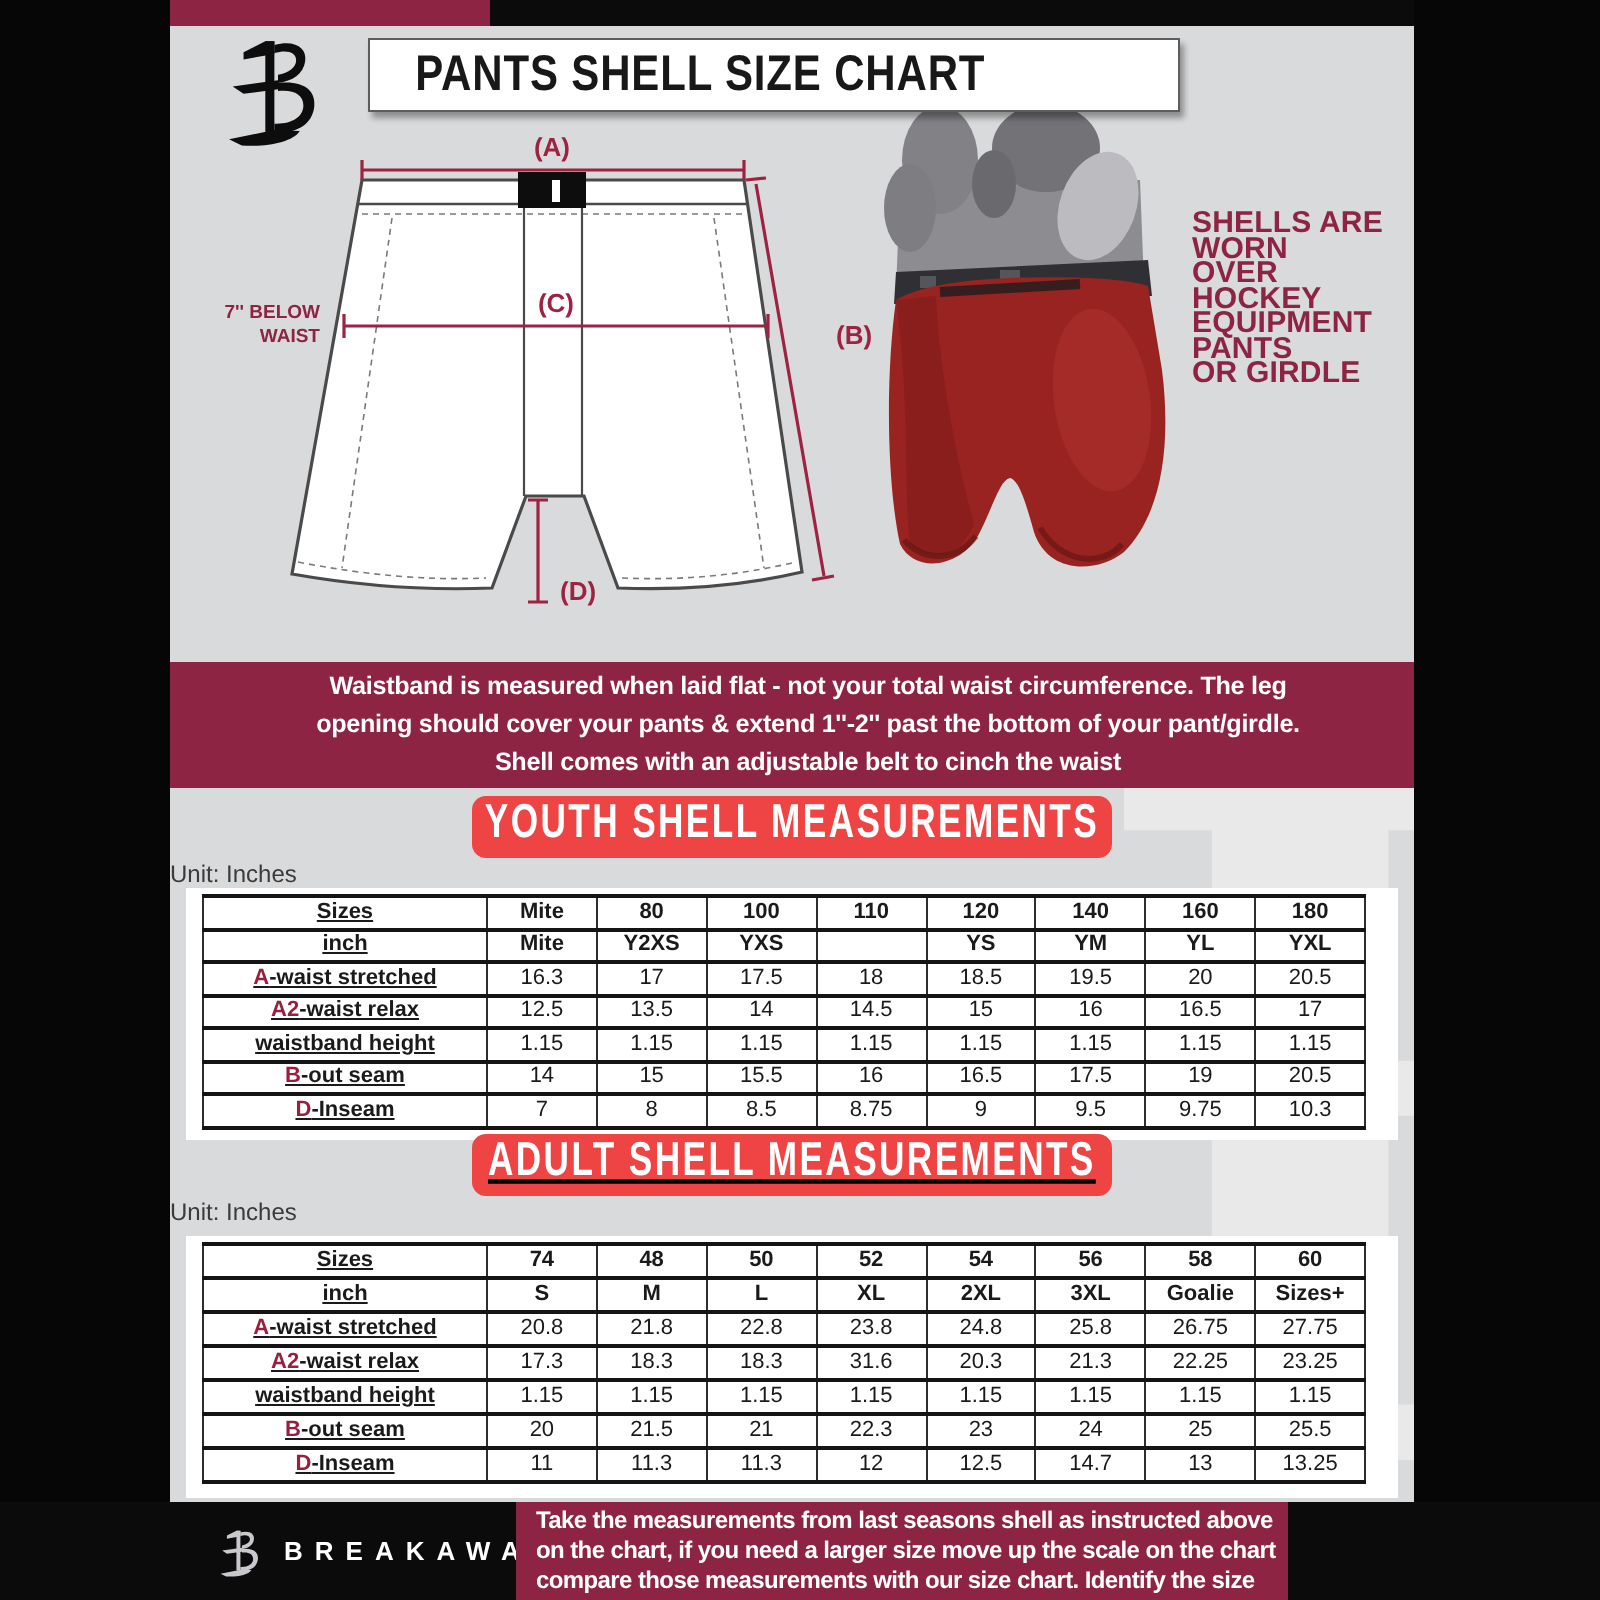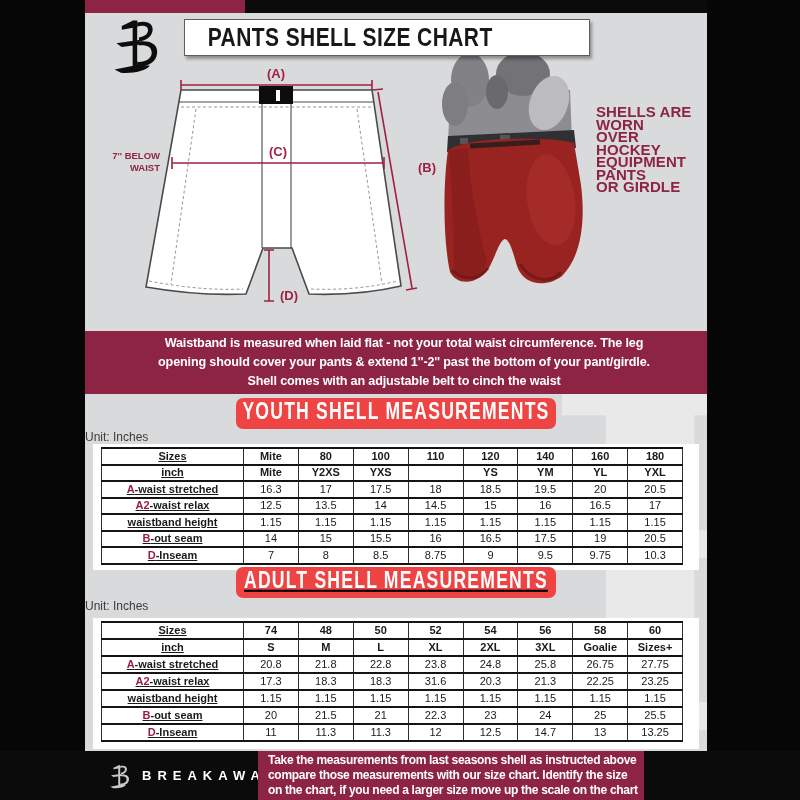--- a/index.html
+++ b/index.html
@@ -346,17 +346,17 @@
         <path d="M25 6 L13 12 L13 16 L30 13 L30 6 Z"></path>
         <path d="M30 8 C42 5 48 10 47 17 C46 24 40 28 32 29 L32 24.5 C38 23.5 42 20.5 42 16.5 C42 12 37 10.5 30 12.5 Z"></path>
         <path d="M7 31 L32 27.5 L32 32.5 L13 35 Z"></path>
         <path d="M32 29 C46 27.5 53 33 52 42 C51 52 42 57 30 56.5 L30 51.5 C39 52 46 48 46 41.5 C46 35 40 32.5 32 33.5 Z"></path>
         <path d="M5 60 L30 55 L44 55.5 C40 62 24 64.5 12 63.5 Z"></path>
       </g>
     </svg>
     <div class="f-brand">BREAKAWAY</div>
     <div class="f-panel">
       <p>Take the measurements from last seasons shell as instructed above</p>
+      <p>on the chart, if you need a larger size move up the scale on the chart</p>
       <p>compare those measurements with our size chart. Identify the size</p>
-      <p>on the chart, if you need a larger size move up the scale on the chart</p>
     </div>
   </div>
 </div>
 
 </body></html>

